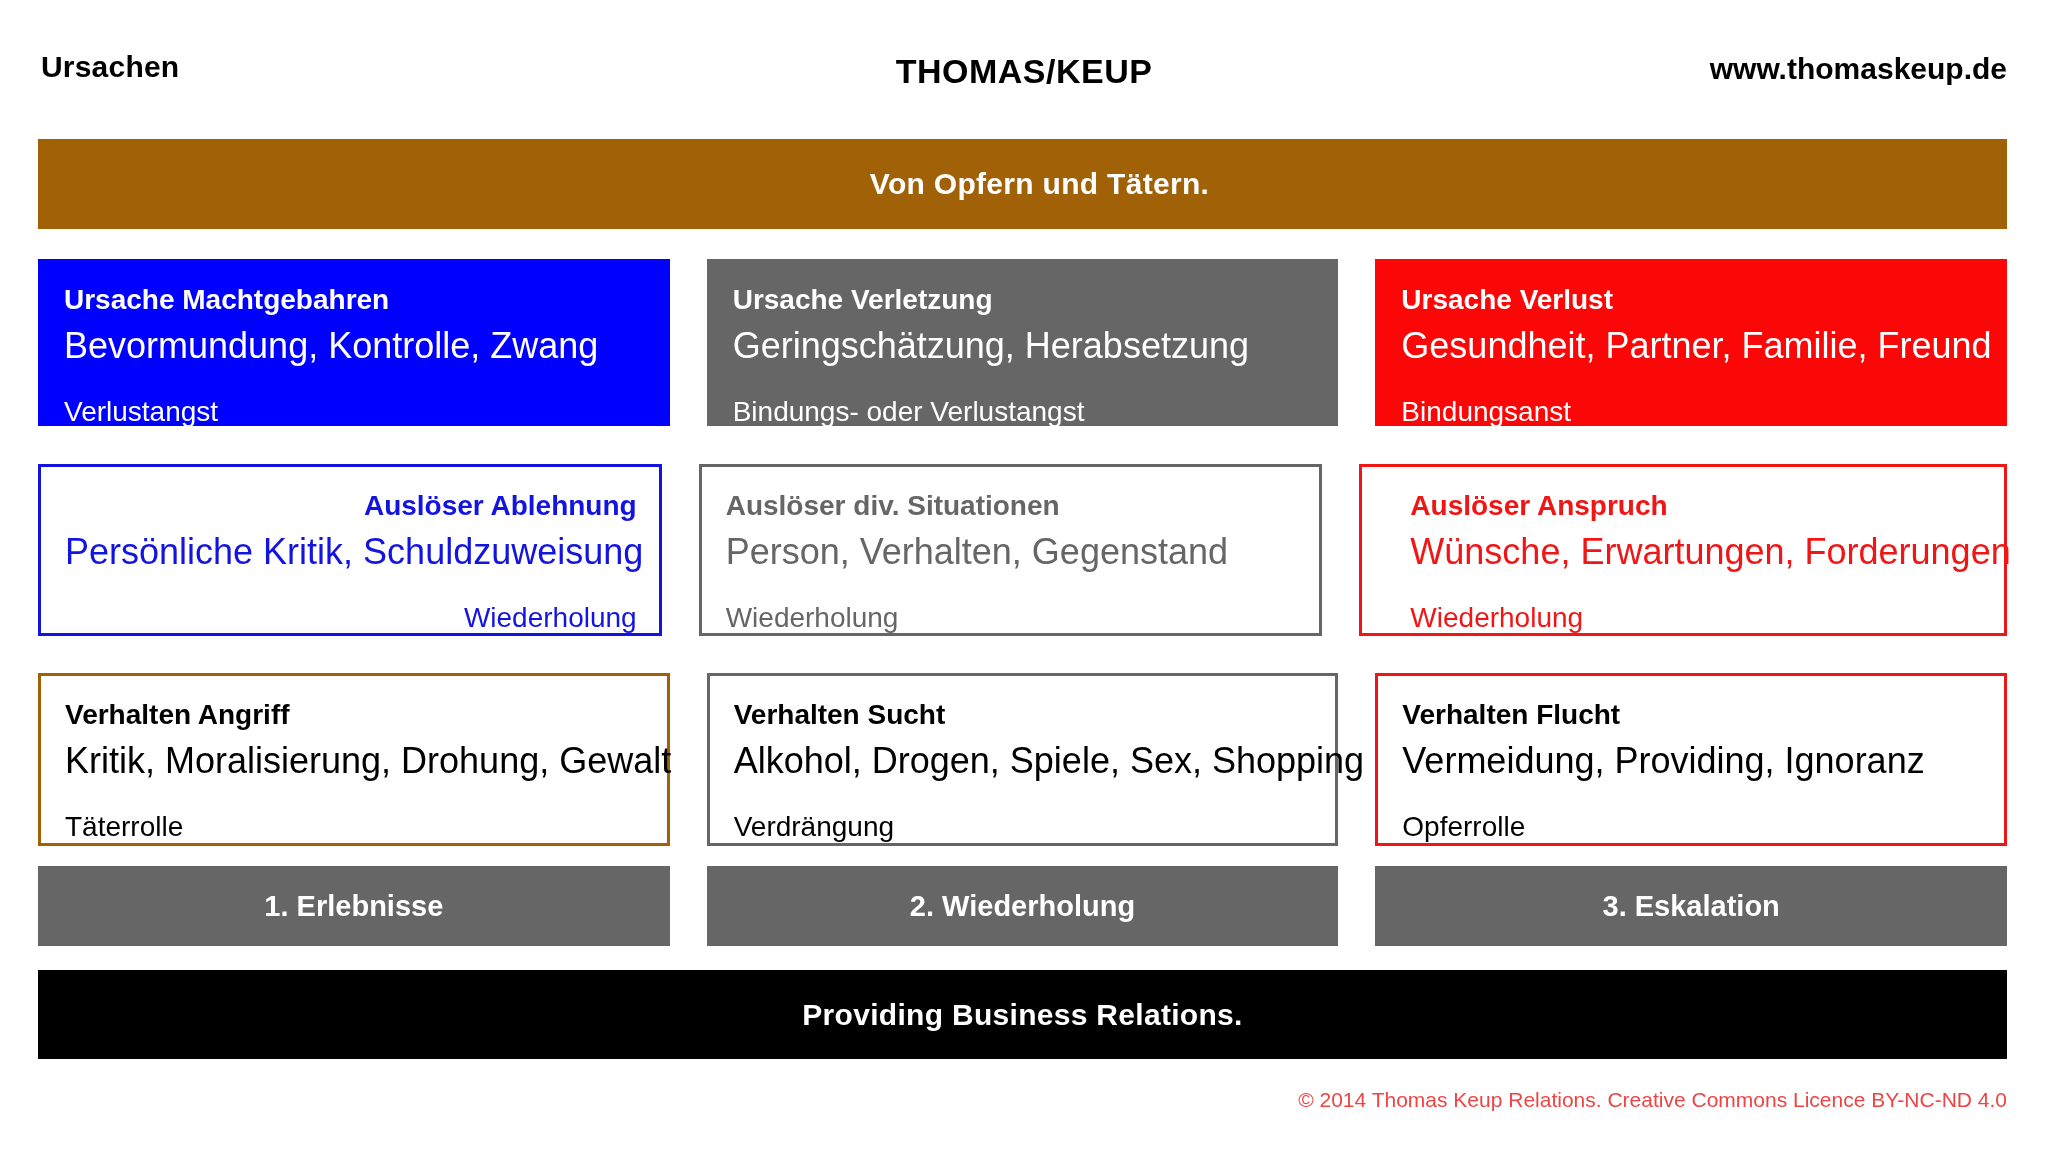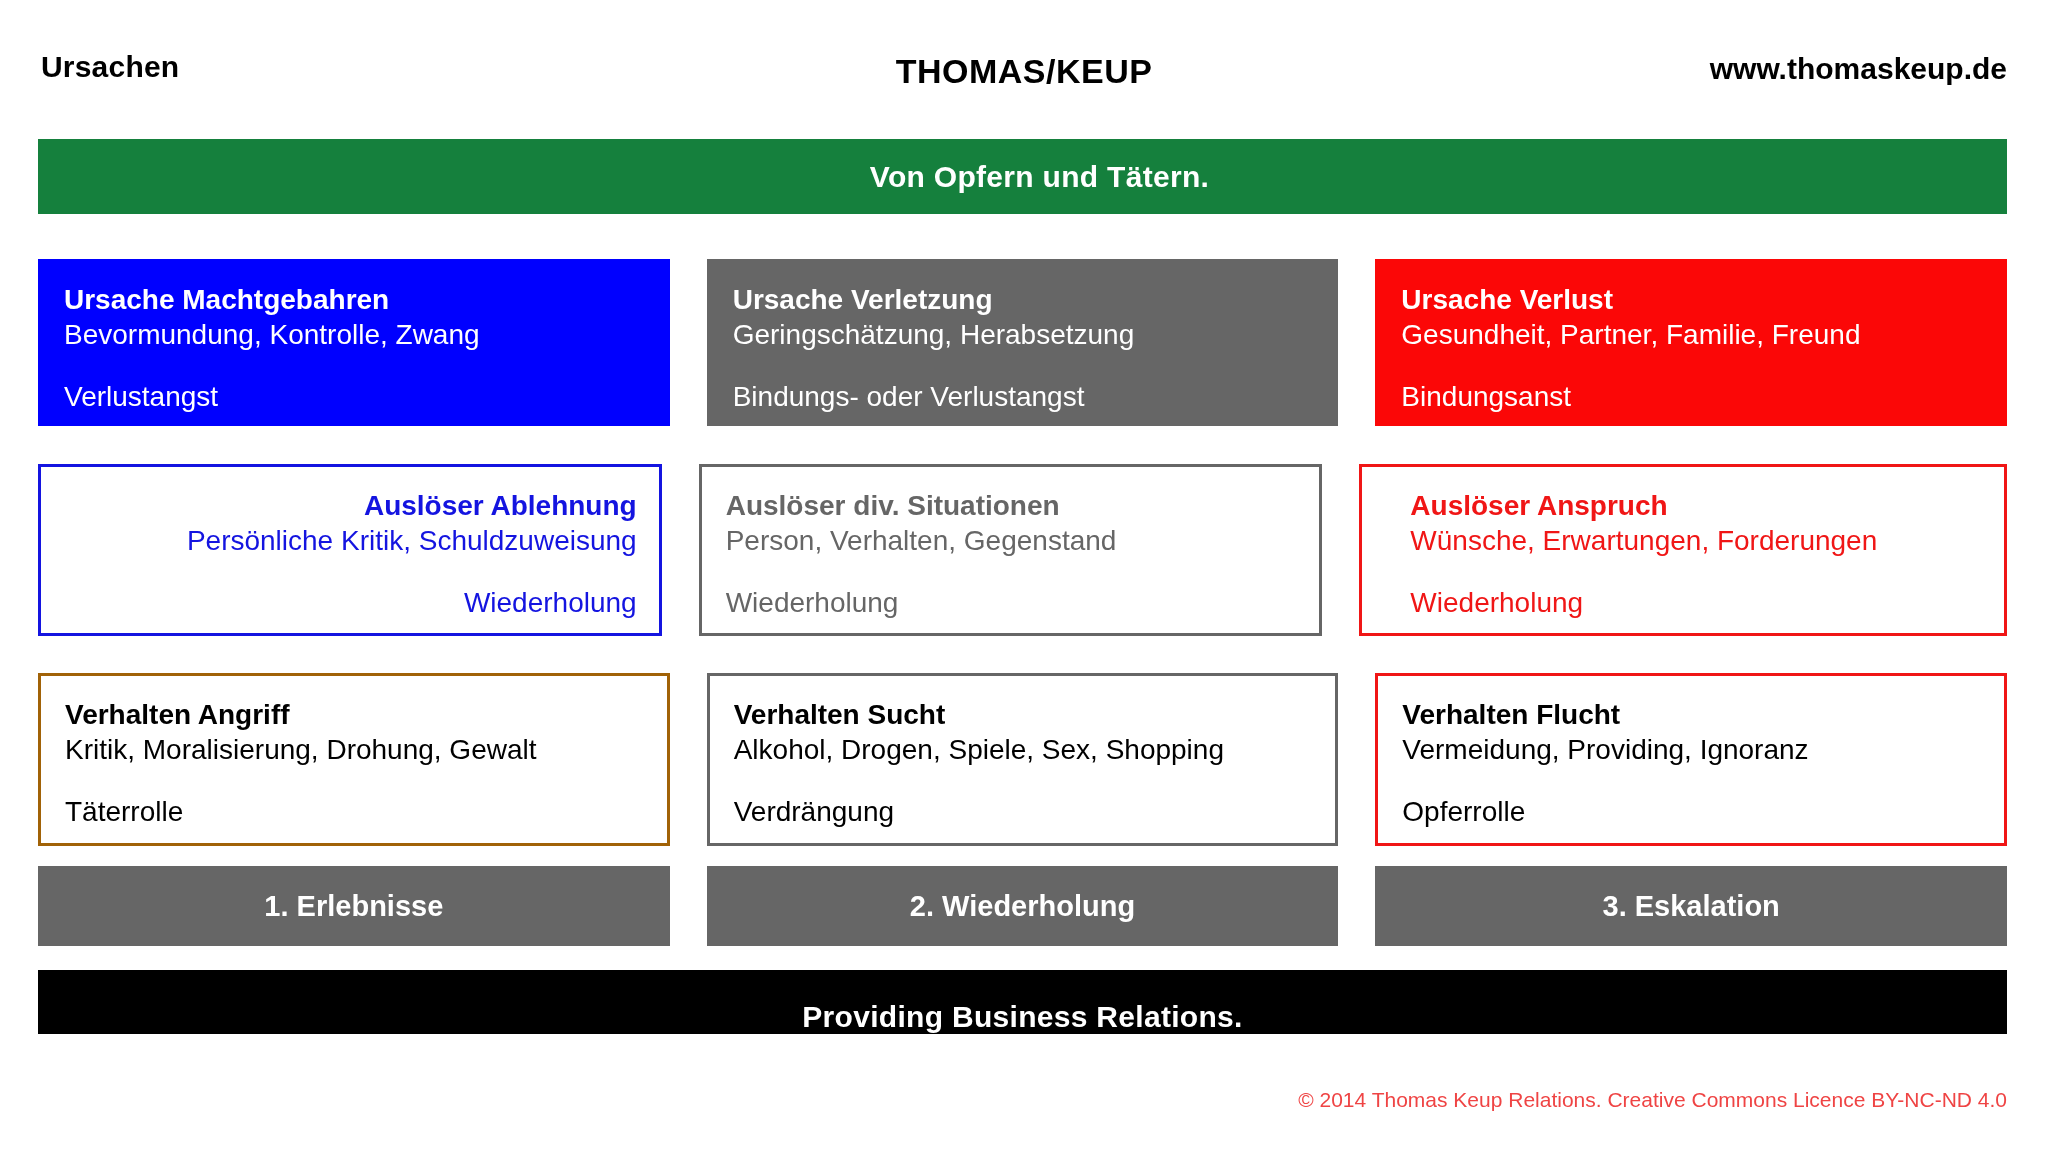--- a/index.html
+++ b/index.html
@@ -57,29 +57,28 @@
     position: absolute;
     left: 38px;
     width: 1969px;
     display: flex;
     align-items: center;
     justify-content: center;
     box-sizing: border-box;
   }
   .banner-top {
     top: 139px;
-    height: 75px;
-    background: #15803d;
+    height: 90px;
+    background: #a16207;
     padding-left: 34px;
   }
   .banner-bottom {
     top: 970px;
-    height: 64px;
+    height: 89px;
     background: #000000;
-    align-items: flex-end;
   }
   .banner-label {
     color: #ffffff;
     font-size: 30px;
     font-weight: bold;
     letter-spacing: 0.3px;
   }
 
   
   .grid {
@@ -150,24 +149,24 @@
   .card.line-red-dark .card-sub,
   .card.line-red-dark .card-note { color: #000000; }
 
   .card-title {
     font-size: 28px;
     font-weight: bold;
     line-height: 1.18;
     white-space: nowrap;
   }
   .card-sub {
-    font-size: 28px;
+    font-size: 36px;
     font-weight: normal;
     line-height: 1.2;
-    margin-top: 2px;
+    margin-top: 8px;
     white-space: nowrap;
   }
   .card-note {
     font-size: 28px;
     font-weight: normal;
     line-height: 1.2;
     margin-top: 28px;
     white-space: nowrap;
   }
 

